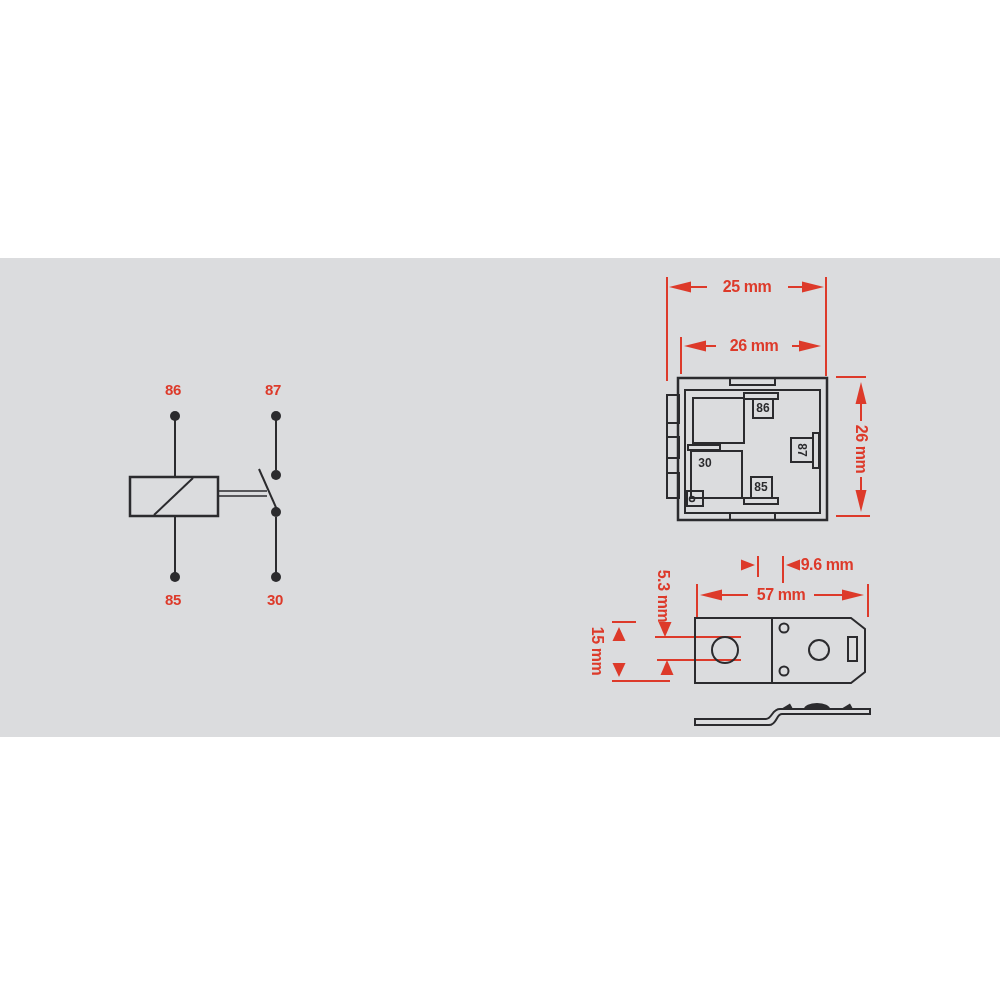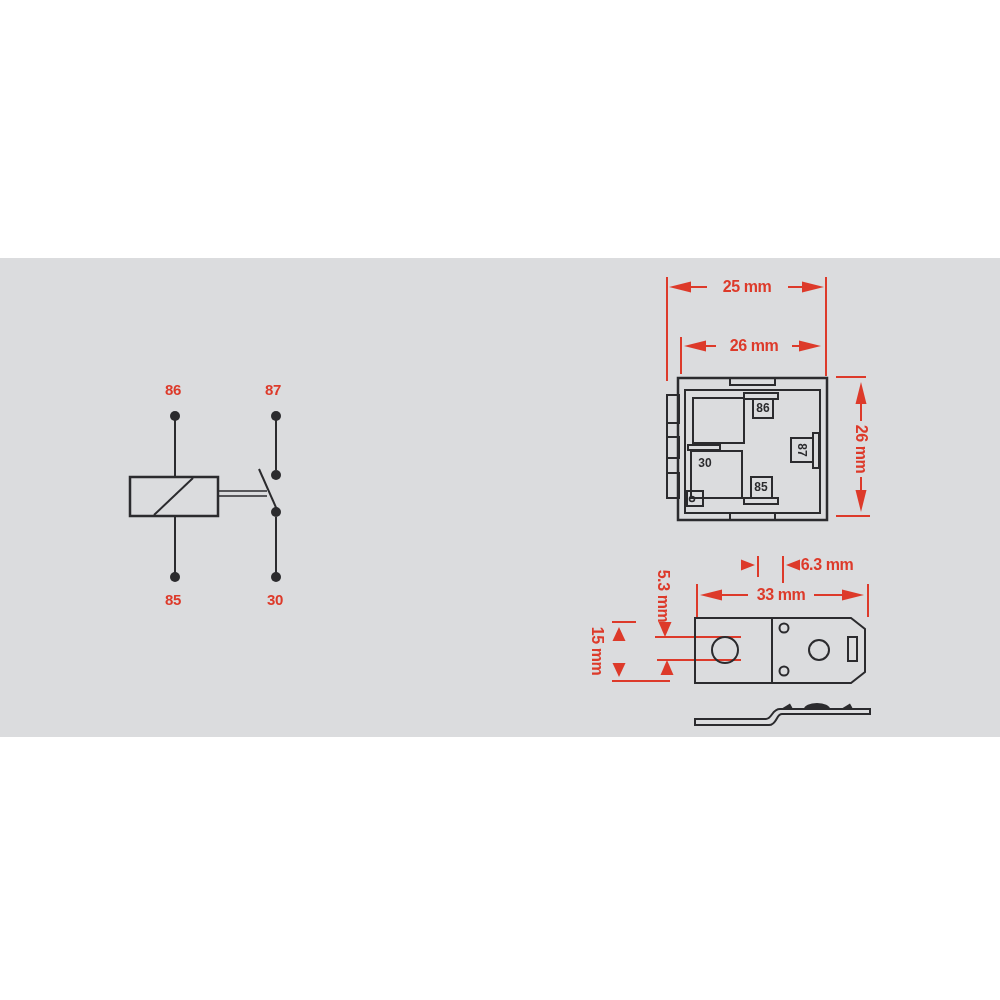--- a/index.html
+++ b/index.html
@@ -168,18 +168,18 @@
 
   <span class="lbl red-t" style="left:747px;top:287px">25 mm</span>
   <span class="lbl red-t" style="left:754px;top:346px">26 mm</span>
   <span class="lbl red-t rot90" style="left:861px;top:449px">26 mm</span>
 
   <span class="lbl dark-t" style="left:763px;top:408px">86</span>
   <span class="lbl dark-t" style="left:705px;top:463px">30</span>
   <span class="lbl dark-t" style="left:761px;top:487px">85</span>
   <span class="lbl dark-t rot90" style="left:802px;top:450px">87</span>
 
-  <span class="lbl red-t" style="left:827px;top:565px">6.3 mm</span>
-  <span class="lbl red-t" style="left:781px;top:595px">33 mm</span>
+  <span class="lbl red-t" style="left:827px;top:565px">9.6 mm</span>
+  <span class="lbl red-t" style="left:781px;top:595px">57 mm</span>
   <span class="lbl red-t rot90" style="left:663px;top:596px">5.3 mm</span>
   <span class="lbl red-t rot90" style="left:597px;top:651px">15 mm</span>
 
 </div>
 
 </body></html>

